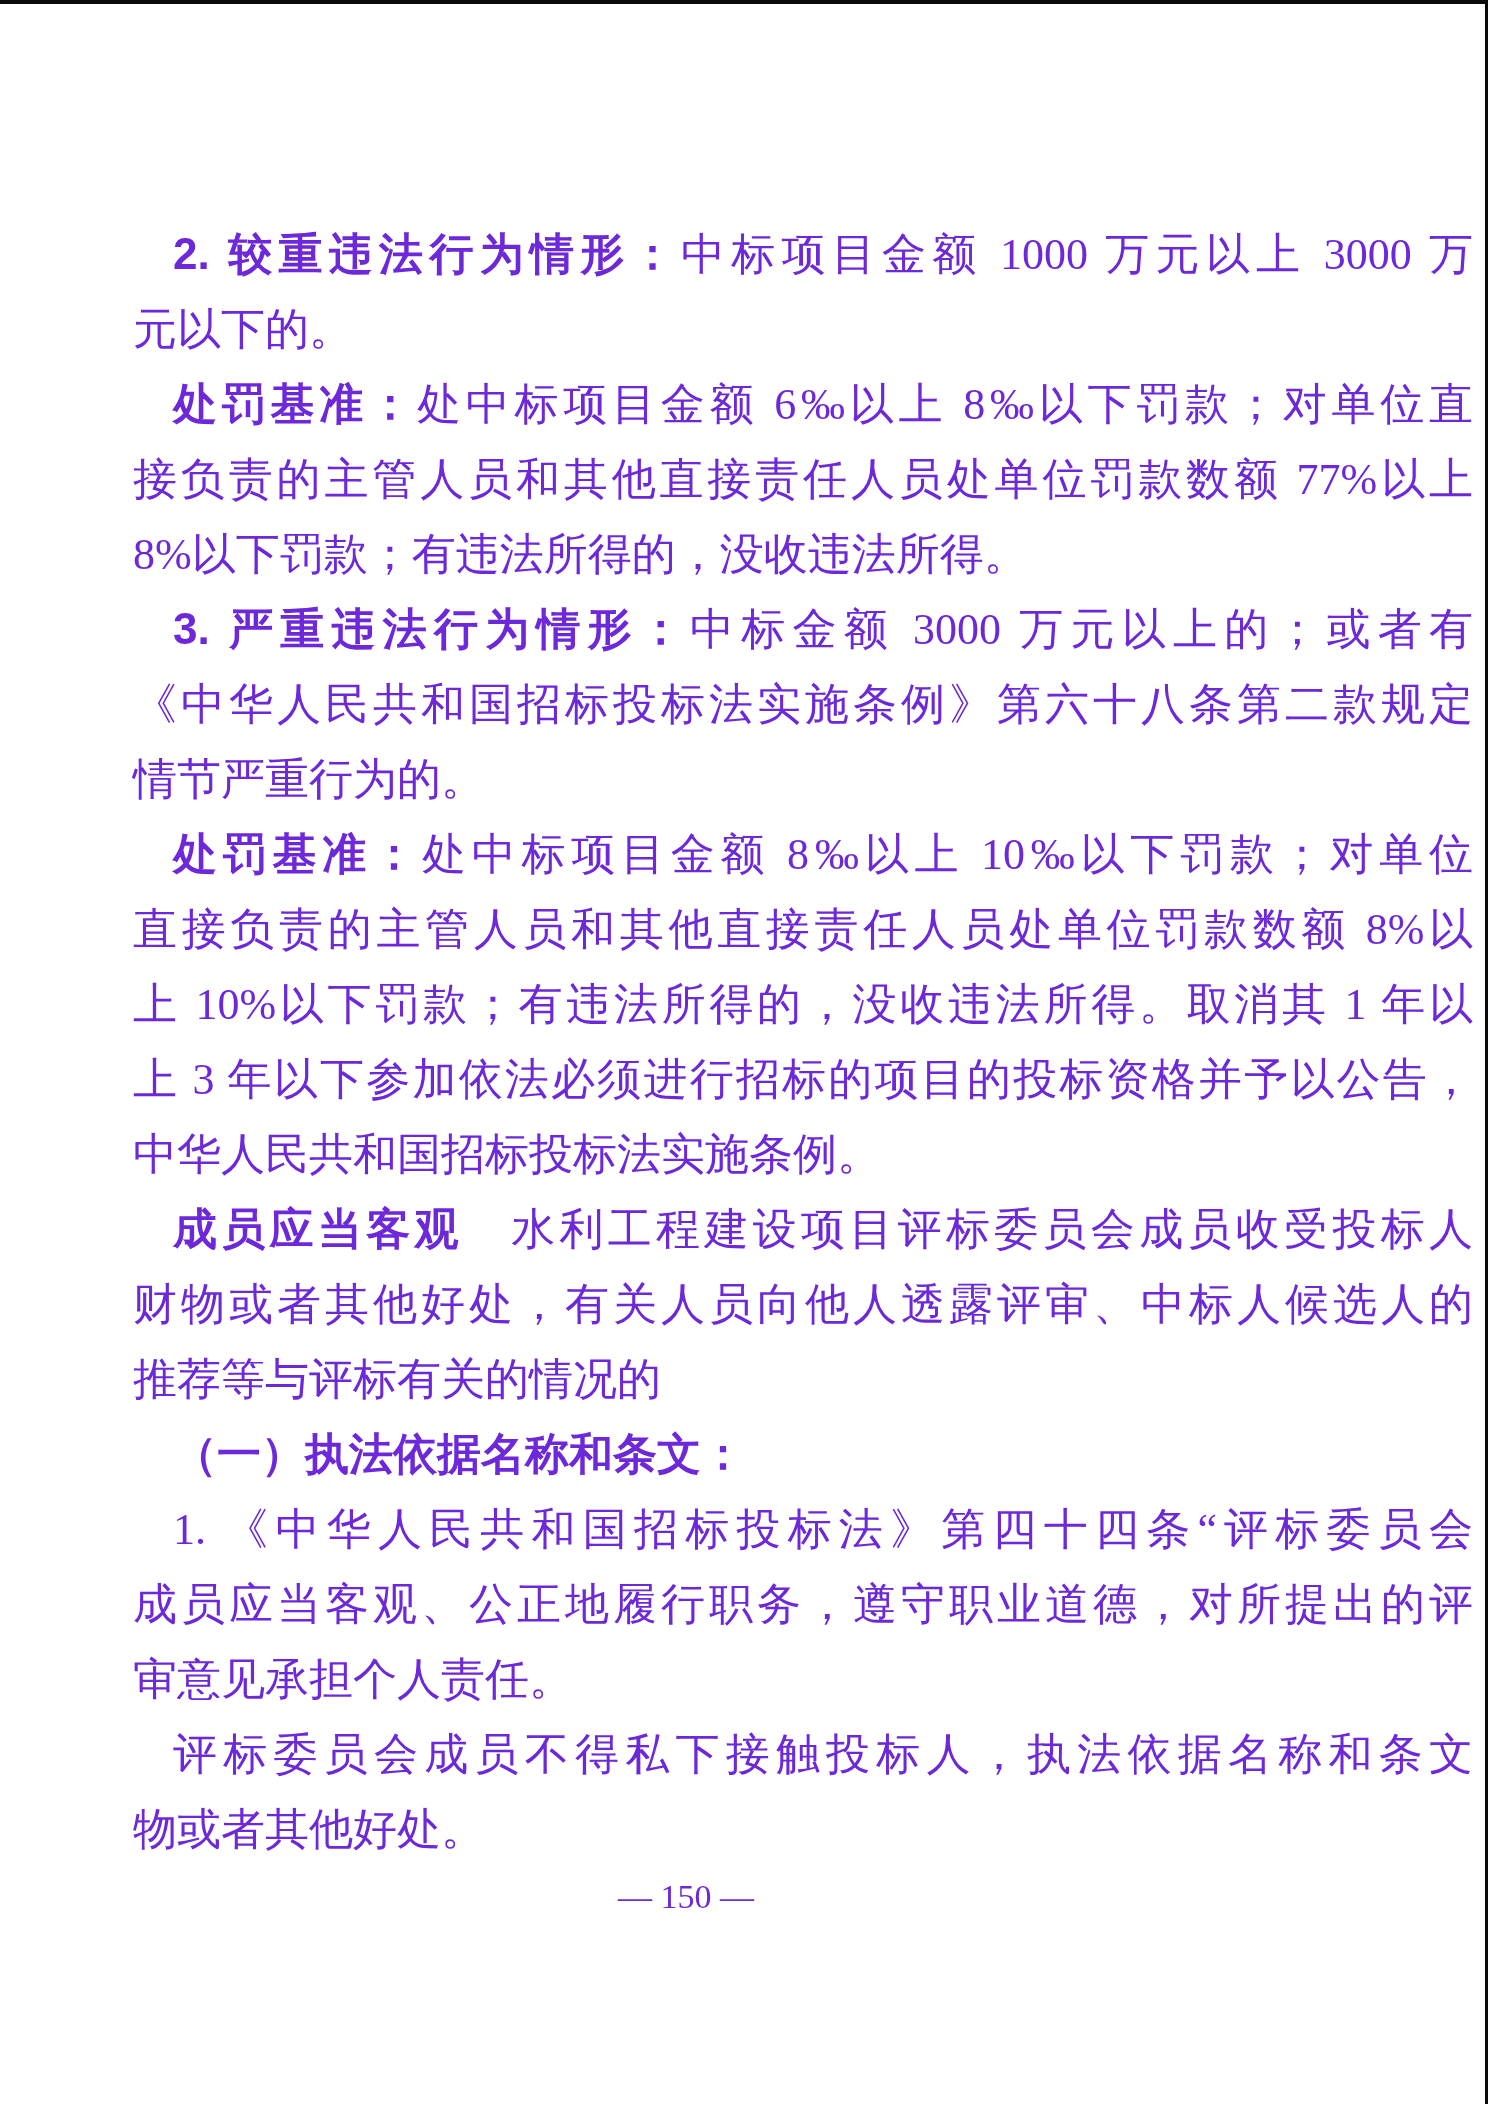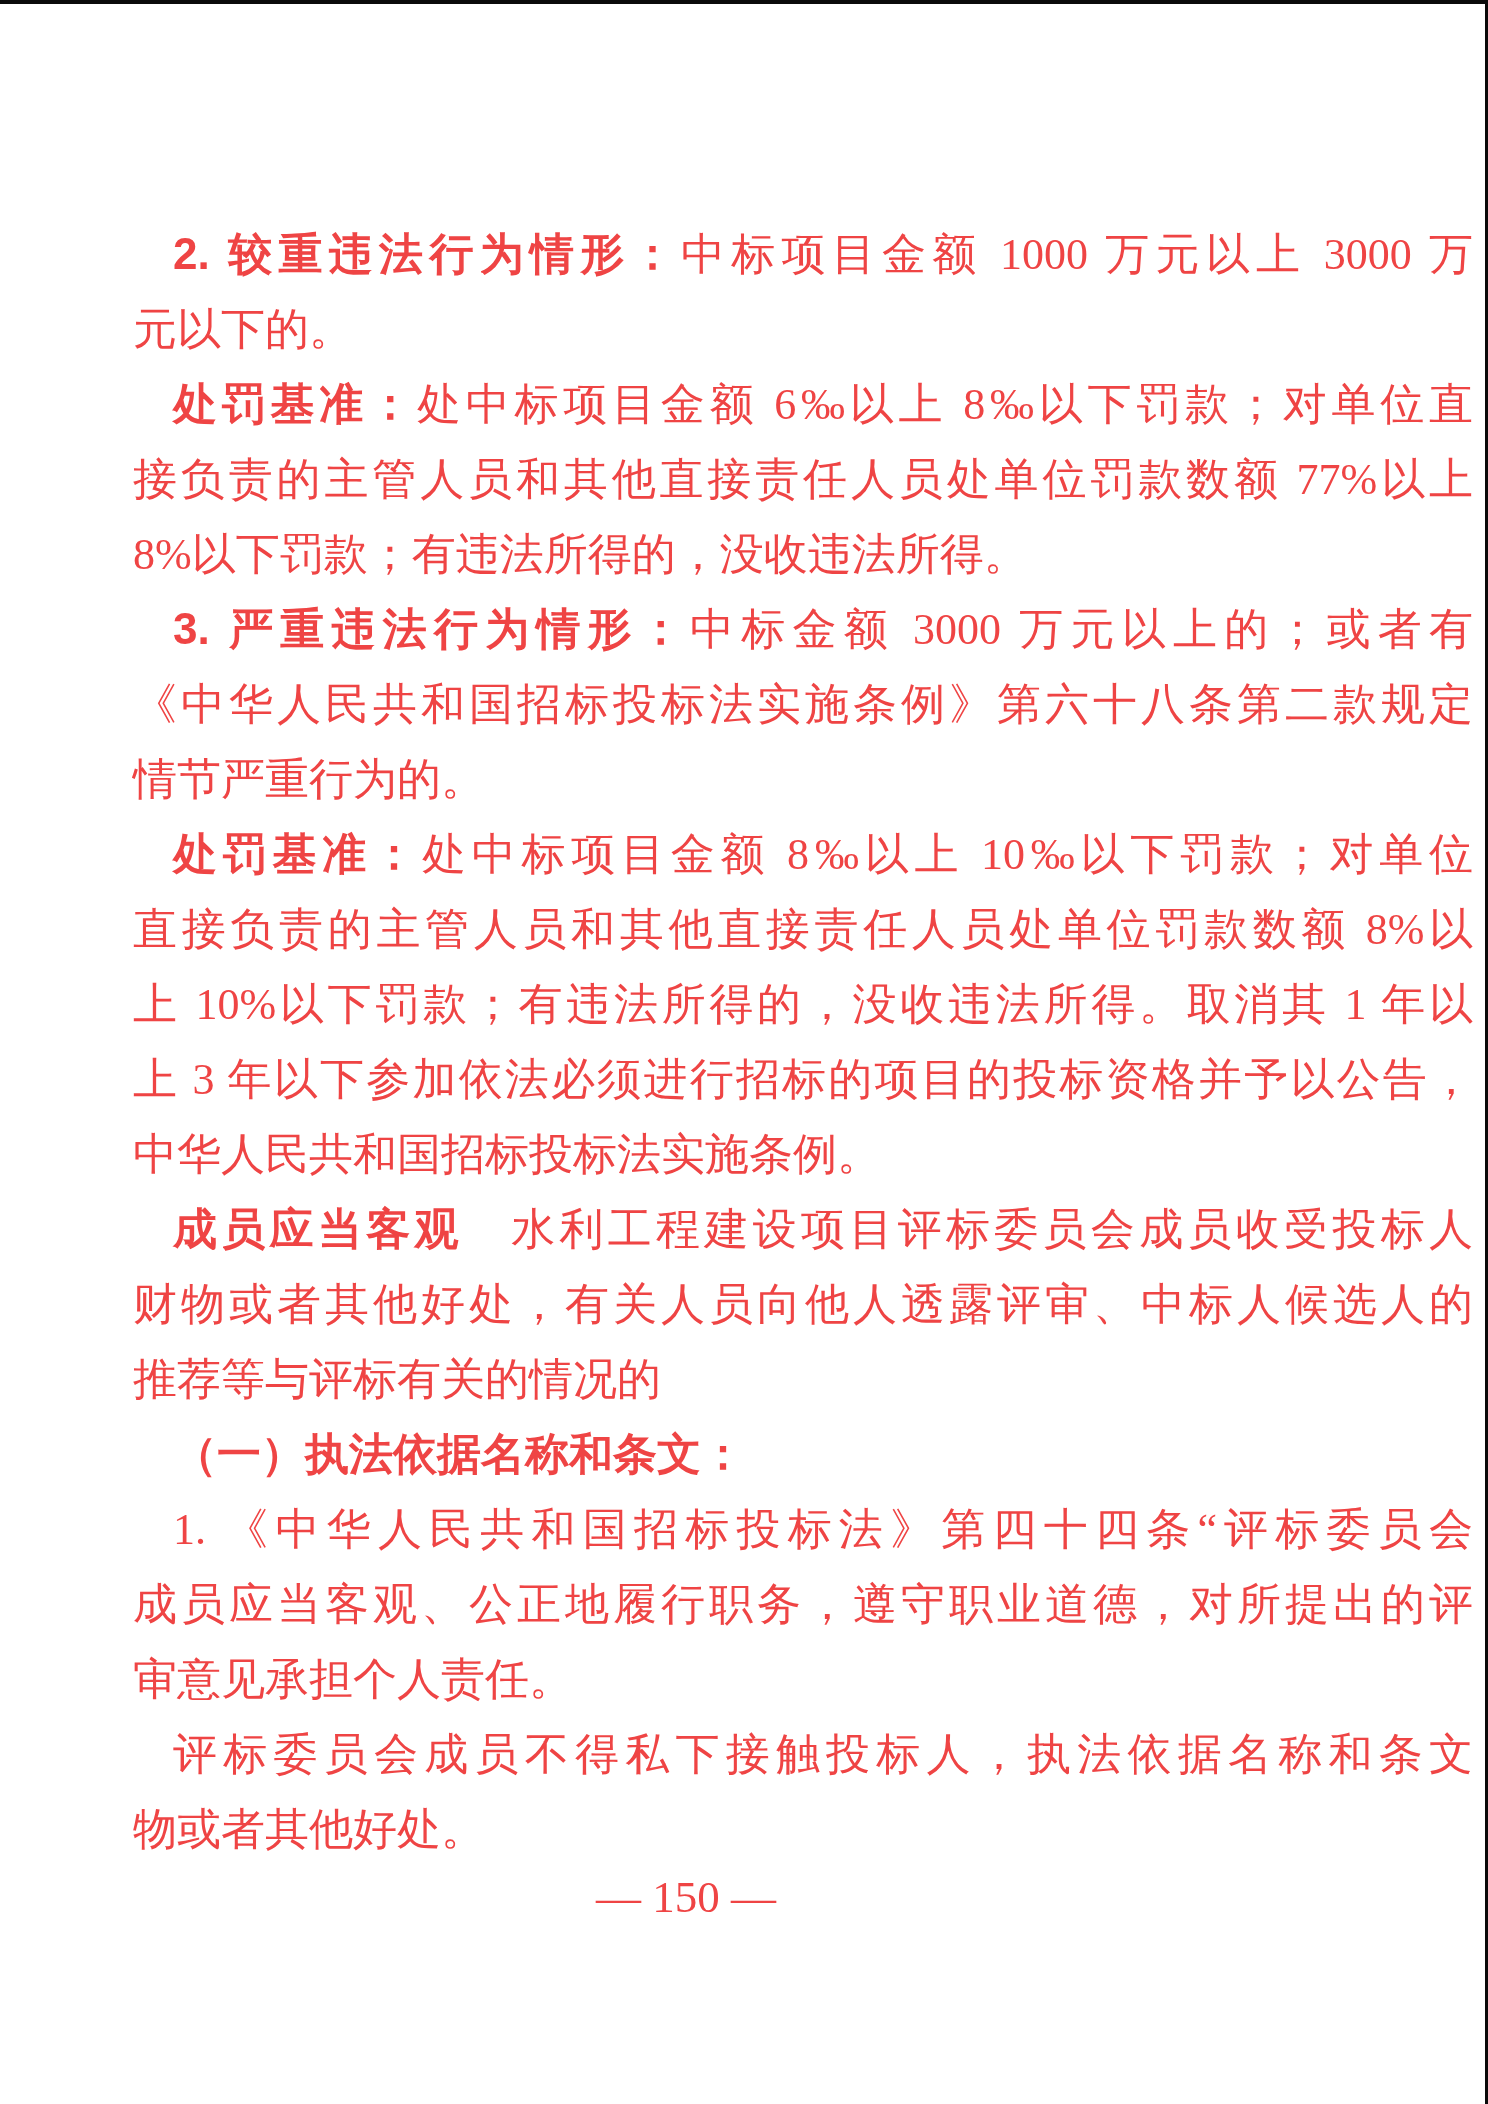--- a/index.html
+++ b/index.html
@@ -7,21 +7,21 @@
     padding: 0;
     background: #e8e8e8;
   }
   .page {
     position: relative;
     width: 1488px;
     height: 2104px;
     background: #ffffff;
     overflow: hidden;
     font-family: "Liberation Serif", "DejaVu Serif", serif;
-    color: #ef4444;
+    color: #6d28d9;
   }
   .scan-border-top {
     position: absolute;
     top: 0; left: 0;
     width: 100%; height: 4px;
     background: #0a0a0a;
   }
   .scan-border-right {
     position: absolute;
     top: 0; right: 0;
@@ -55,21 +55,21 @@
     font-weight: 700;
   }
   .rest-part {
     font-weight: 400;
   }
   .page-number {
     position: absolute;
     left: 686px;
     top: 1872px;
     transform: translateX(-50%);
-    font-size: 45px;
+    font-size: 34px;
     line-height: 50px;
     white-space: nowrap;
     font-family: "Liberation Serif", "DejaVu Serif", serif;
   }
 </style>
 </head>
 <body>
 
 <div class="page">
   <div class="text-block" id="text-block">

